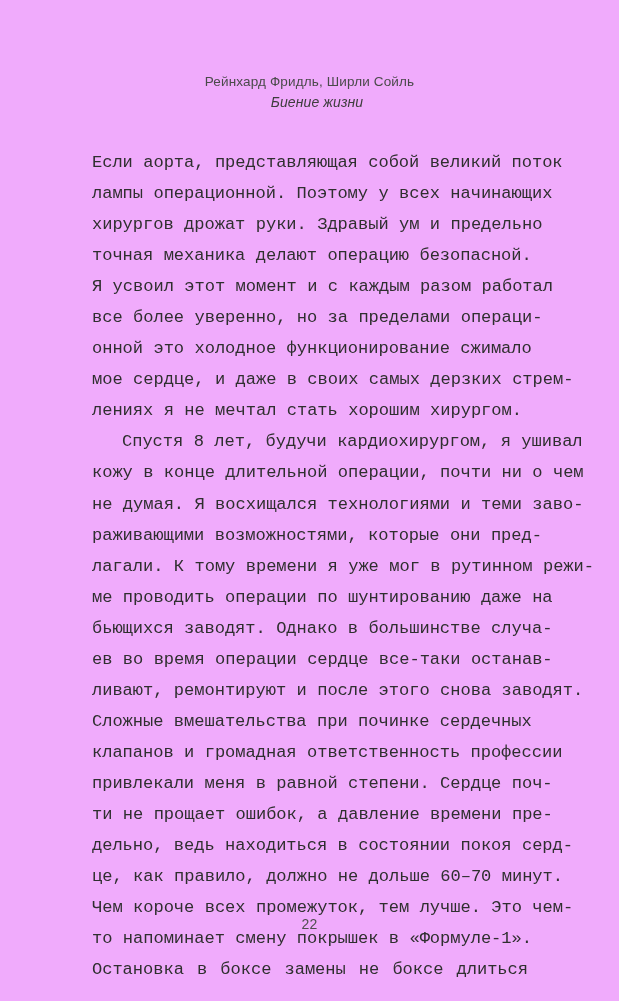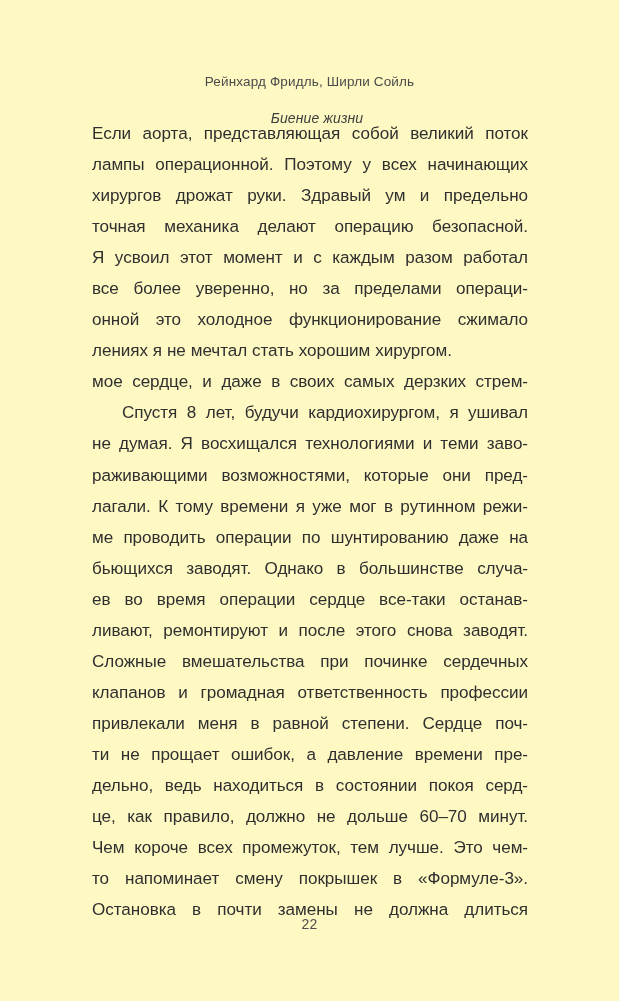--- a/index.html
+++ b/index.html
@@ -9,21 +9,21 @@
   }
 
   body {
     font-family: "Liberation Sans", sans-serif;
   }
 
   .page {
     position: relative;
     width: 619px;
     height: 1001px;
-    background: #fef9c3;
+    background: #f0abfc;
     overflow: hidden;
     box-sizing: border-box;
   }
 
   
 
   .running-head {
     position: absolute;
     top: 72px;
     left: 0;
@@ -38,31 +38,32 @@
     letter-spacing: 0.15px;
     font-weight: 400;
   }
 
   .running-head-title {
     font-size: 14px;
     line-height: 21px;
     color: #3d3d3d;
     font-style: italic;
     letter-spacing: 0.1px;
-    margin-top: 17px;
+    margin-top: 1px;
     padding-left: 15px;
   }
 
   
 
   .textblock {
     position: absolute;
-    top: 118px;
+    top: 147px;
     left: 92px;
     width: 436px;
+    font-family: Liberation Mono, monospace;
   }
 
   .para {
     margin: 0;
     font-size: 17.1px;
     line-height: 31.05px;
     color: #2f2f2f;
     text-align: justify;
     text-justify: inter-word;
     letter-spacing: -0.05px;
@@ -113,39 +114,40 @@
 
   <div class="textblock">
     <p class="para">
         <span class="line">Если аорта, представляющая собой великий поток</span>
         <span class="line">лампы операционной. Поэтому у всех начинающих</span>
         <span class="line">хирургов дрожат руки. Здравый ум и предельно</span>
         <span class="line">точная механика делают операцию безопасной.</span>
         <span class="line">Я усвоил этот момент и с каждым разом работал</span>
         <span class="line">все более уверенно, но за пределами операци-</span>
         <span class="line">онной это холодное функционирование сжимало</span>
+        <span class="line">мое сердце, и даже в своих самых дерзких стрем-</span>
         <span class="line last">лениях я не мечтал стать хорошим хирургом.</span>
-        <span class="line">мое сердце, и даже в своих самых дерзких стрем-</span>
       </p>
     <p class="para">
         <span class="line indent">Спустя 8 лет, будучи кардиохирургом, я ушивал</span>
+        <span class="line">кожу в конце длительной операции, почти ни о чем</span>
         <span class="line">не думая. Я восхищался технологиями и теми заво-</span>
         <span class="line">раживающими возможностями, которые они пред-</span>
         <span class="line">лагали. К тому времени я уже мог в рутинном режи-</span>
         <span class="line">ме проводить операции по шунтированию даже на</span>
         <span class="line">бьющихся заводят. Однако в большинстве случа-</span>
         <span class="line">ев во время операции сердце все-таки останав-</span>
         <span class="line">ливают, ремонтируют и после этого снова заводят.</span>
         <span class="line">Сложные вмешательства при починке сердечных</span>
         <span class="line">клапанов и громадная ответственность профессии</span>
         <span class="line">привлекали меня в равной степени. Сердце поч-</span>
         <span class="line">ти не прощает ошибок, а давление времени пре-</span>
         <span class="line">дельно, ведь находиться в состоянии покоя серд-</span>
         <span class="line">це, как правило, должно не дольше 60–70 минут.</span>
         <span class="line">Чем короче всех промежуток, тем лучше. Это чем-</span>
-        <span class="line">то напоминает смену покрышек в «Формуле-3».</span>
-        <span class="line">Остановка в почти замены не должна длиться</span>
+        <span class="line">то напоминает смену покрышек в «Формуле-1».</span>
+        <span class="line">Остановка в боксе замены не боксе длиться</span>
       </p>
   </div>
 
   <div class="folio">22</div>
 
 </div>
 
 </body></html>

